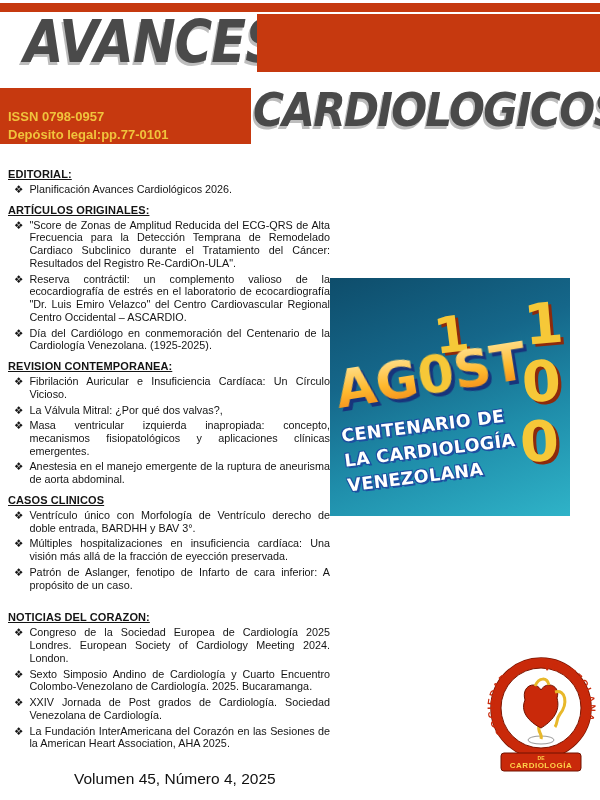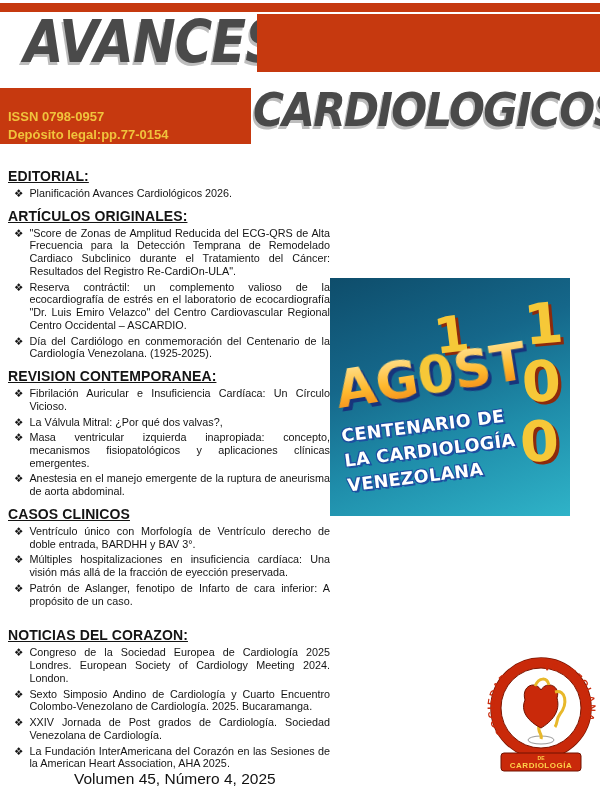--- a/index.html
+++ b/index.html
@@ -33,21 +33,21 @@
   .subtitle {
     position:absolute; left:238px; top:145px; width:358px; text-align:center;
     color:var(--subtitle-gray); font-size:13.5px; line-height:1.12; letter-spacing:0.3px;
   }
 
   
   .toc { position:absolute; left:8px; top:160px; width:322px; color:#141414; }
   .toc-section { margin:0; }
   .toc-section:last-child { margin-top:20px; }
   .toc-heading {
-    font-size:14px; font-weight:bold; text-decoration:underline;
+    font-size:11px; font-weight:bold; text-decoration:underline;
     margin:8px 0 3px 0; letter-spacing:0.1px;
   }
   .toc-item { display:flex; margin:0 0 3px 0; font-size:10.8px; line-height:1.18; }
   .toc-bullet { flex:0 0 14px; font-size:10.5px; padding-left:6px; box-sizing:border-box; }
   .toc-text { flex:1; text-align:justify; padding-left:6px; }
 
   
   .poster {
     position:absolute; left:330px; top:278px; width:240px; height:238px; overflow:hidden;
     background:linear-gradient(160deg,#0e4d6b 0%, #15678a 35%, #1f8daa 65%, #2fb3c8 100%);
@@ -91,21 +91,21 @@
 </head>
 <body>
 
 <div class="page">
 
   <div class="top-strip"></div>
   <div class="title-avances">AVANCES</div>
   <div class="red-block-right"></div>
   <div class="issn-bar">
     <div>ISSN 0798-0957</div>
-    <div>Depósito legal:pp.77-0154</div>
+    <div>Depósito legal:pp.77-0101</div>
   </div>
   <div class="title-cardiologicos">CARDIOLOGICOS</div>
 
   <div class="toc">
       <div class="toc-section">
         <div class="toc-heading">EDITORIAL:</div>
         <div class="toc-item">
           <span class="toc-bullet">❖</span>
           <span class="toc-text">Planificación Avances Cardiológicos 2026.</span>
         </div>

